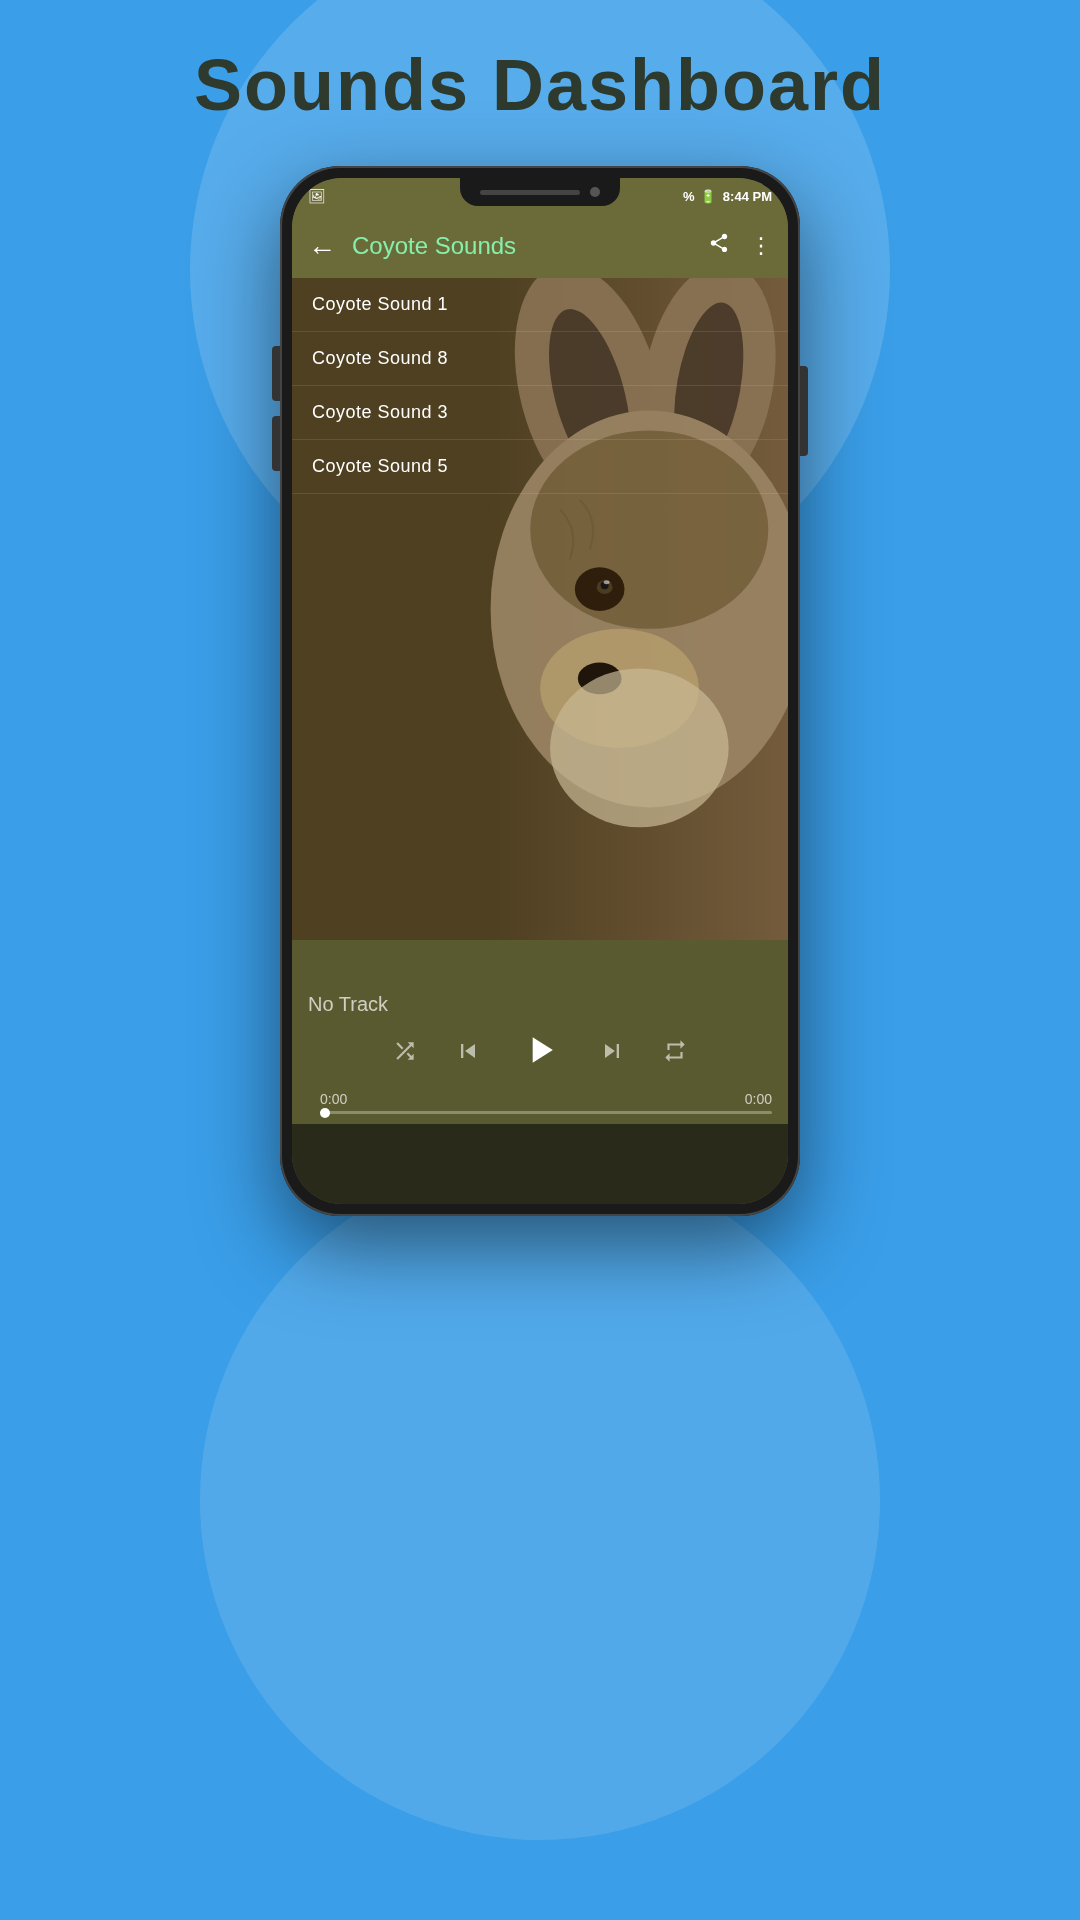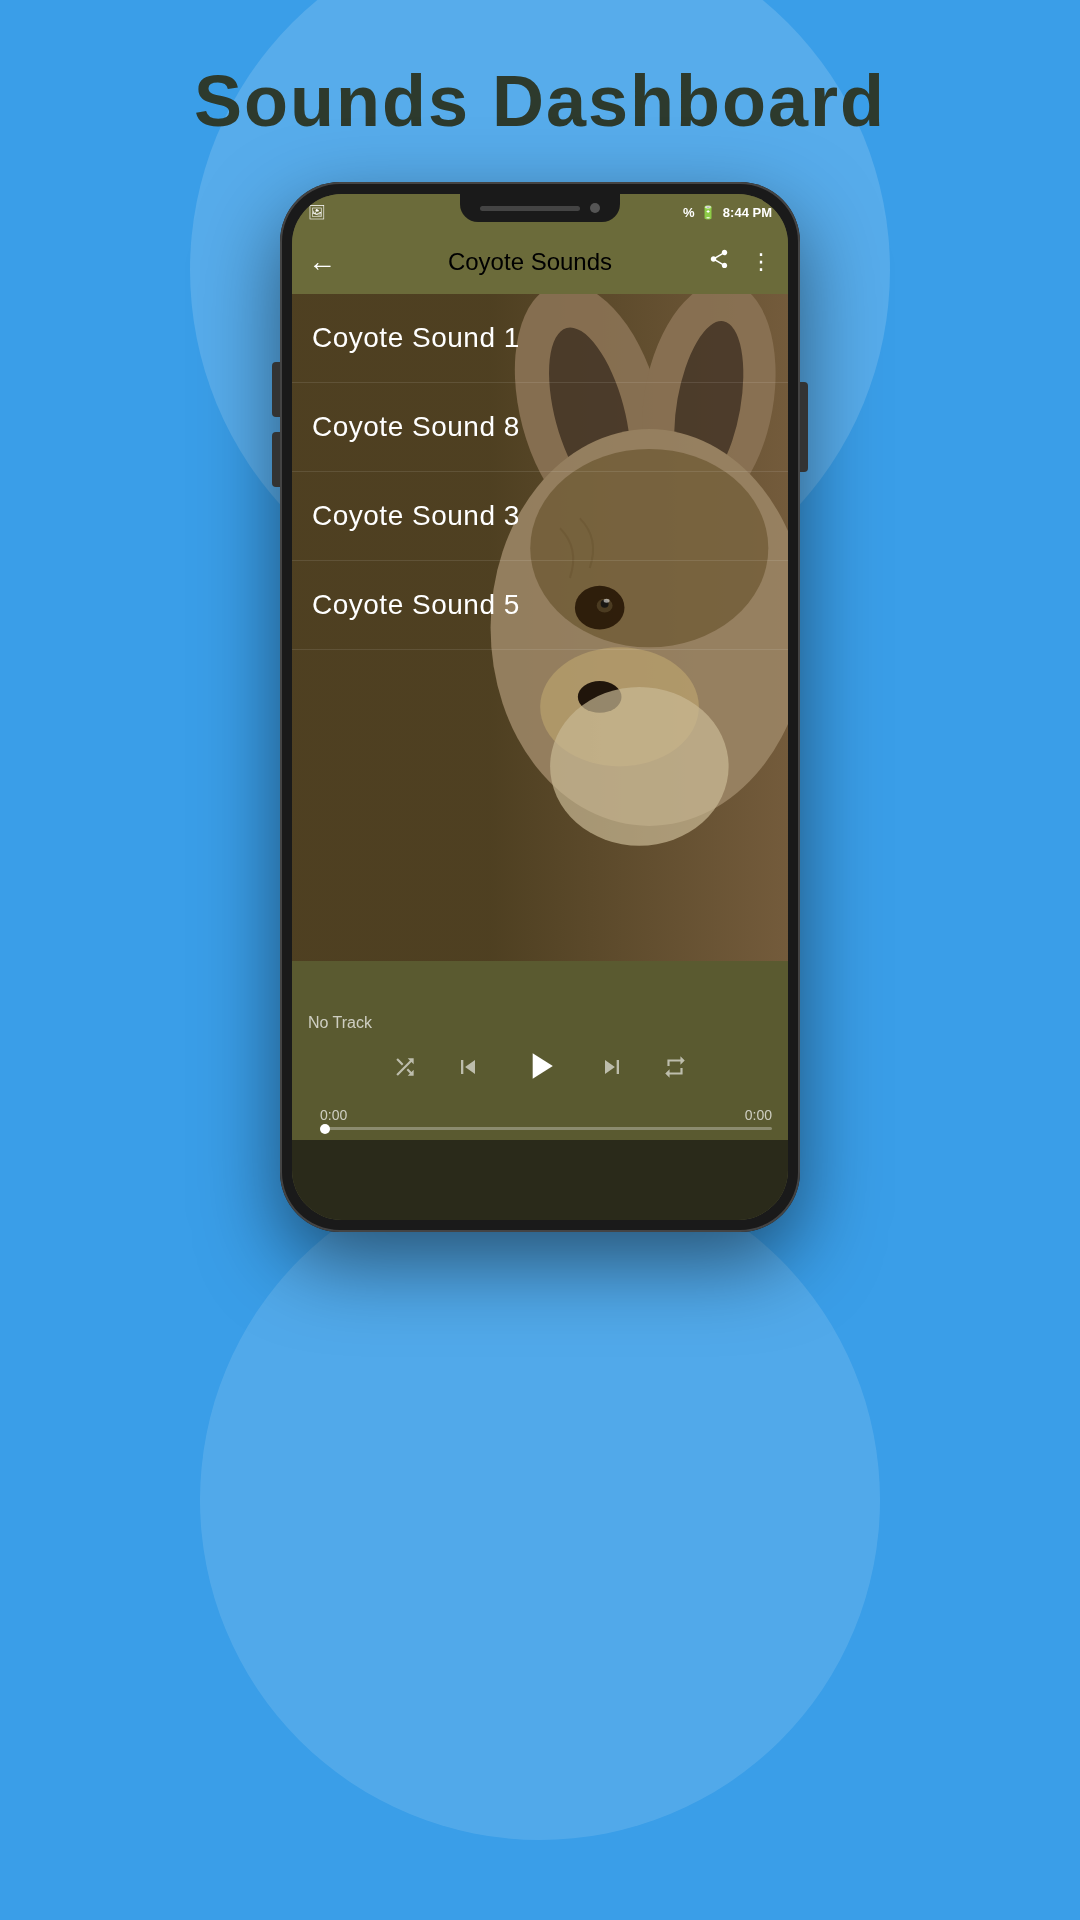--- a/index.html
+++ b/index.html
@@ -36,21 +36,21 @@
       width: 680px;
       height: 680px;
       border-radius: 50%;
       background: rgba(255,255,255,0.12);
     }
 
     .page-title {
       font-size: 72px;
       font-weight: 900;
       color: #2d3a2d;
-      margin-top: 60px;
+      margin-top: 44px;
       margin-bottom: 40px;
       z-index: 10;
       letter-spacing: 2px;
     }
 
     
     .phone-shell {
       width: 520px;
       height: 1050px;
       background: #1a1a1a;
@@ -177,25 +177,24 @@
     }
 
     .app-bar-back {
       color: white;
       font-size: 28px;
       cursor: pointer;
       margin-right: 16px;
     }
 
     .app-bar-title {
-      color: #000000;
+      color: #86efac;
       font-size: 24px;
       font-weight: 500;
       flex: 1;
-      text-align: center;
     }
 
     .app-bar-icons {
       display: flex;
       align-items: center;
       gap: 20px;
     }
 
     .app-bar-icon {
       color: white;
@@ -230,39 +229,39 @@
     }
 
     .sound-items {
       position: relative;
       z-index: 5;
       display: flex;
       flex-direction: column;
     }
 
     .sound-item {
-      padding: 28px 20px;
+      padding: 16px 20px;
       border-bottom: 1px solid rgba(255,255,255,0.1);
       color: white;
-      font-size: 28px;
+      font-size: 18px;
       font-weight: 400;
       cursor: pointer;
       letter-spacing: 0.5px;
     }
 
     
     .player-bar {
       background: #5a5a30;
       flex-shrink: 0;
       padding: 10px 0 0 0;
     }
 
     .player-track-label {
       color: rgba(255,255,255,0.7);
-      font-size: 16px;
+      font-size: 20px;
       padding: 0 16px 8px 16px;
       margin-top: 43px;
     }
 
     .player-controls {
       display: flex;
       align-items: center;
       justify-content: center;
       gap: 36px;
       padding: 4px 0 10px 0;

